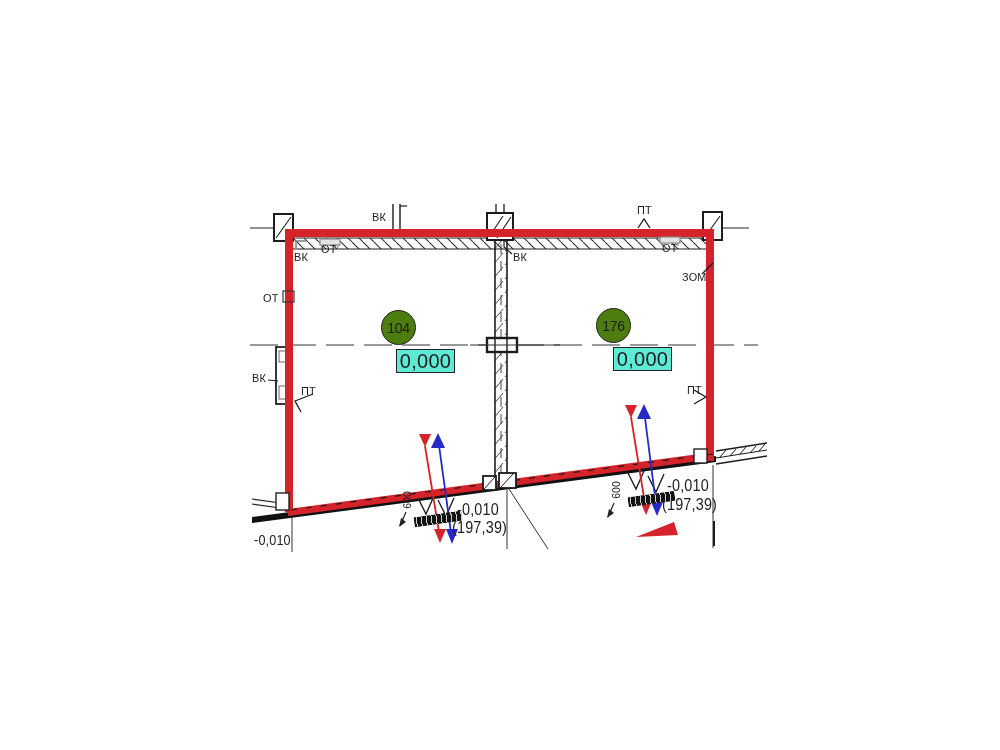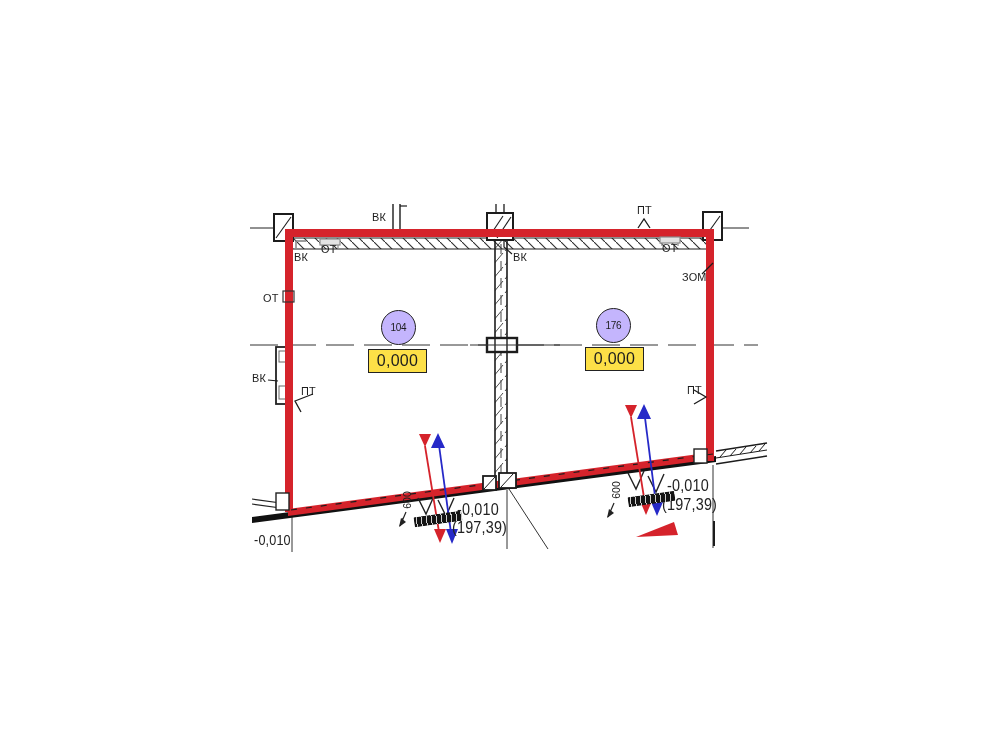--- a/index.html
+++ b/index.html
@@ -2,24 +2,24 @@
 <html><head>
 <meta charset="utf-8">
 <style>
   html,body{margin:0;padding:0;background:#fff;}
   .sheet{position:relative;width:944px;height:750px;background:#ffffff;overflow:hidden;
          font-family:"Liberation Sans",sans-serif;color:#1d1d1d;}
   svg.linework{position:absolute;left:0;top:0;}
   .lbl{position:absolute;font-size:11.5px;font-weight:500;letter-spacing:.2px;
        transform:scaleX(.95);transform-origin:left top;white-space:nowrap;}
   .room-circle{position:absolute;width:33px;height:33px;border:1.7px solid #222;border-radius:50%;
-       background:#c4b5fd;display:flex;align-items:center;justify-content:center;
-       font-size:10px;letter-spacing:-.3px;}
-  .elev-box{position:absolute;width:57px;height:22px;border:1.7px solid #222;background:#fde047;
-       display:flex;align-items:center;justify-content:center;font-size:16px;letter-spacing:.3px;}
+       background:#4d7c0f;display:flex;align-items:center;justify-content:center;
+       font-size:14px;letter-spacing:-.3px;}
+  .elev-box{position:absolute;width:57px;height:22px;border:1.7px solid #222;background:#5eead4;
+       display:flex;align-items:center;justify-content:center;font-size:20px;letter-spacing:.3px;margin-left:28px;}
   .mark-text{position:absolute;font-size:16px;letter-spacing:.2px;transform:scaleX(.9);
        transform-origin:left top;white-space:nowrap;color:#222;}
   .mark-text.small{font-size:14px;}
   .dim-vert{position:absolute;width:36px;height:12px;font-size:10.5px;text-align:center;
        transform:rotate(-90deg);transform-origin:center center;color:#222;}
   .strip{position:absolute;height:10px;background:#141414;border-radius:1px;
        background-image:repeating-linear-gradient(90deg,#141414 0 2px,#cfcfcf 2px 3px,#141414 3px 5px);
        transform:rotate(-8deg);}
 </style>
 </head>

